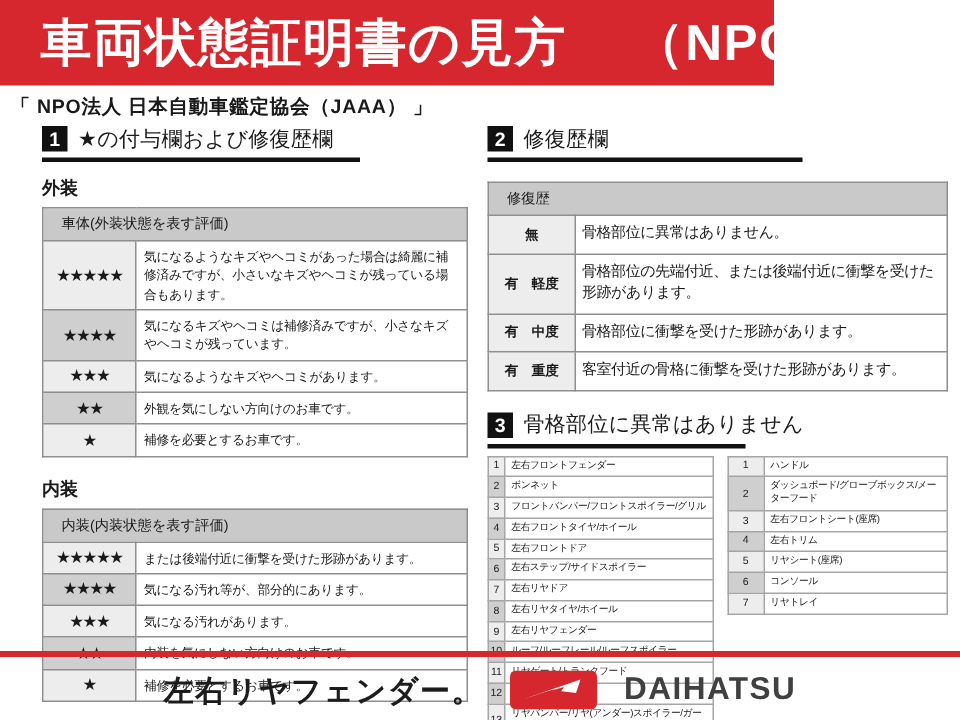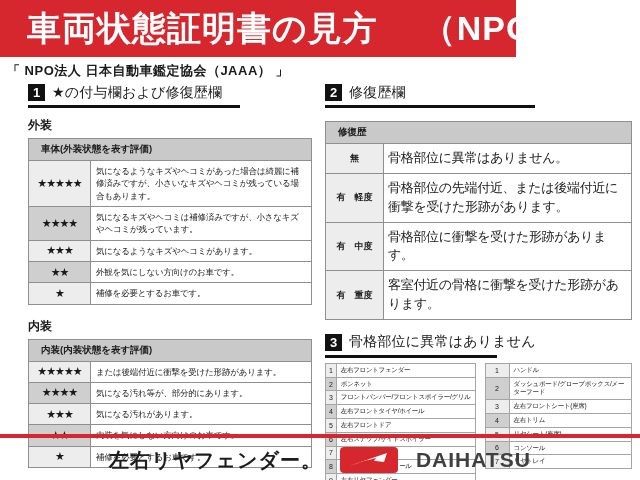--- a/index.html
+++ b/index.html
@@ -45,41 +45,41 @@
   .sec-title { font-size:14px; font-weight:normal; white-space:nowrap; letter-spacing:0.2px; }
 
   .group-label { font-size:12px; font-weight:bold; margin:9px 0 4px 0; }
 
   
   table { border-collapse:collapse; width:100%; }
   td { border:1px solid #8f8f8f; vertical-align:middle; }
   .outer { border:1.5px solid #6b6b6b; }
 
   .thead-cell {
-    background:#c9c9c9; font-size:9.5px; font-weight:bold;
+    background:#c9c9c9; font-size:9.5px; font-weight:normal;
     padding:4px 6px 4px 12px; text-align:left;
   }
   .star-cell {
     width:62px; text-align:center; font-size:11px; letter-spacing:-1px;
     padding:3px 1px; white-space:nowrap;
   }
   .shade-a { background:#ededed; }
   .shade-b { background:#cfcfcf; }
   .desc-cell {
     background:#fff; font-size:8.5px; line-height:1.45; padding:4px 5px;
     letter-spacing:-0.2px;
   }
 
   
   .repair { margin-top:13px; }
   .repair .label-cell {
     width:58px; text-align:center; font-size:9px; font-weight:bold;
     background:#ededed; padding:5px 2px; white-space:nowrap;
   }
-  .repair .desc-cell { font-size:13px; letter-spacing:-0.3px; padding:5px 4px; }
+  .repair .desc-cell { font-size:10px; letter-spacing:-0.3px; padding:5px 4px; }
 
   
   .sec3-head { margin-top:14px; }
   .dual { display:flex; align-items:flex-start; gap:9px; margin-top:5px; }
   .mini { font-size:6.5px; }
   .mini td { border:1px solid #a5a5a5; }
   .mini .num-cell { width:24px; text-align:center; padding:2px 1px; font-size:7px; }
   .mini .item-cell {
     background:#fff; padding:2px 4px; line-height:1.35; letter-spacing:-0.3px;
     white-space:nowrap; overflow:hidden;

